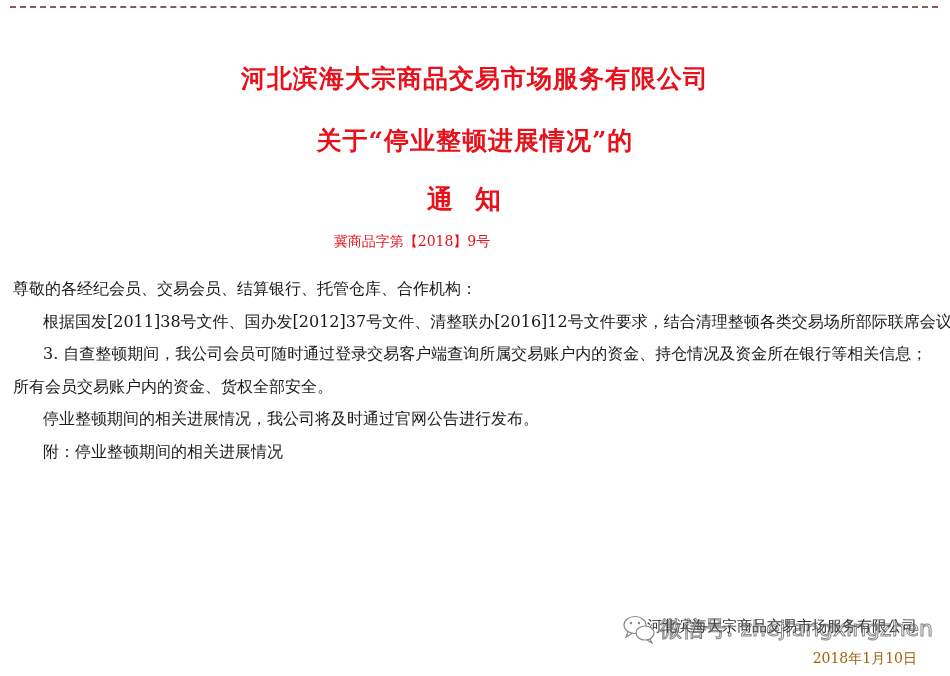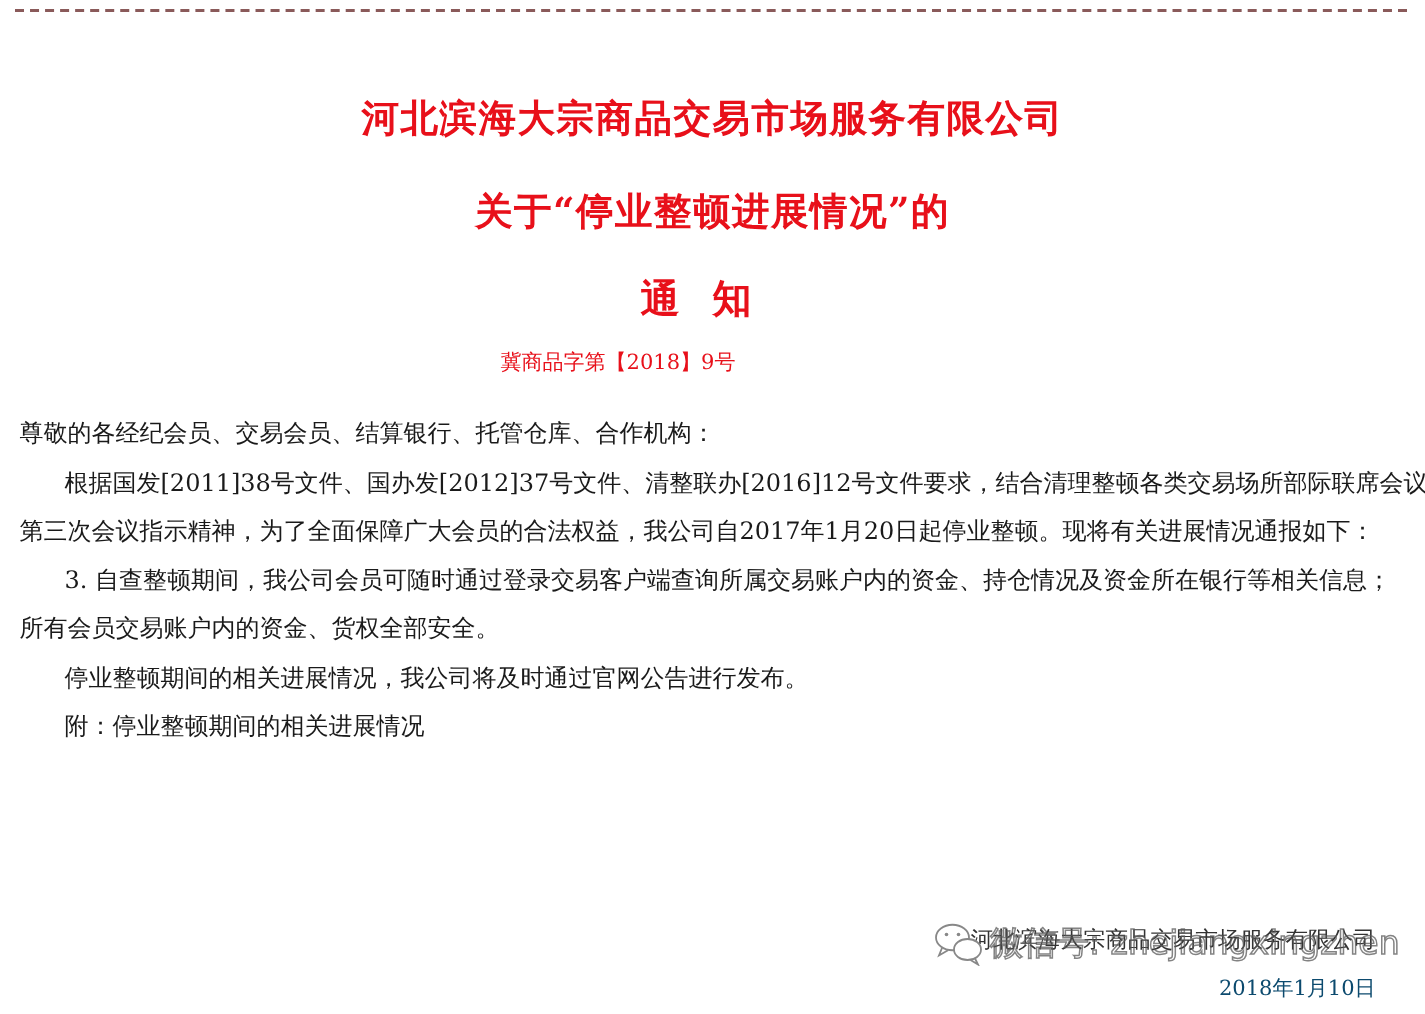--- a/index.html
+++ b/index.html
@@ -62,21 +62,21 @@
       right: 33px;
       top: 617px;
       font-size: 15px;
       color: #333;
     }
     .date {
       position: absolute;
       right: 33px;
       top: 650px;
       font-size: 14px;
-      color: #0c4a6e;
+      color: #a16207;
     }
     .watermark {
       position: absolute;
       left: 622px;
       top: 614px;
       display: flex;
       align-items: center;
       gap: 4px;
       color: rgba(255,255,255,0.0);
       font-family: "DejaVu Sans", "Liberation Sans", sans-serif;
@@ -98,21 +98,20 @@
 <div class="top-rule"></div>
 
 <div class="title-line title-1">河北滨海大宗商品交易市场服务有限公司</div>
 <div class="title-line title-2">关于“停业整顿进展情况”的</div>
 <div class="title-line title-3">通知</div>
 <div class="doc-number">冀商品字第【2018】9号</div>
 
 <div class="body-text">
   <p>尊敬的各经纪会员、交易会员、结算银行、托管仓库、合作机构：</p>
   <p class="indent">根据国发[2011]38号文件、国办发[2012]37号文件、清整联办[2016]12号文件要求，结合清理整顿各类交易场所部际联席会议</p>
-  <p>第三次会议指示精神，为了全面保障广大会员的合法权益，我公司自2017年1月20日起停业整顿。现将有关进展情况通报如下：</p>
   <p class="indent">3. 自查整顿期间，我公司会员可随时通过登录交易客户端查询所属交易账户内的资金、持仓情况及资金所在银行等相关信息；</p>
   <p>所有会员交易账户内的资金、货权全部安全。</p>
   <p class="indent">停业整顿期间的相关进展情况，我公司将及时通过官网公告进行发布。</p>
   <p class="indent">附：停业整顿期间的相关进展情况</p>
 </div>
 
 <div class="signature">河北滨海大宗商品交易市场服务有限公司</div>
 <div class="date">2018年1月10日</div>
 
 <div class="watermark">

